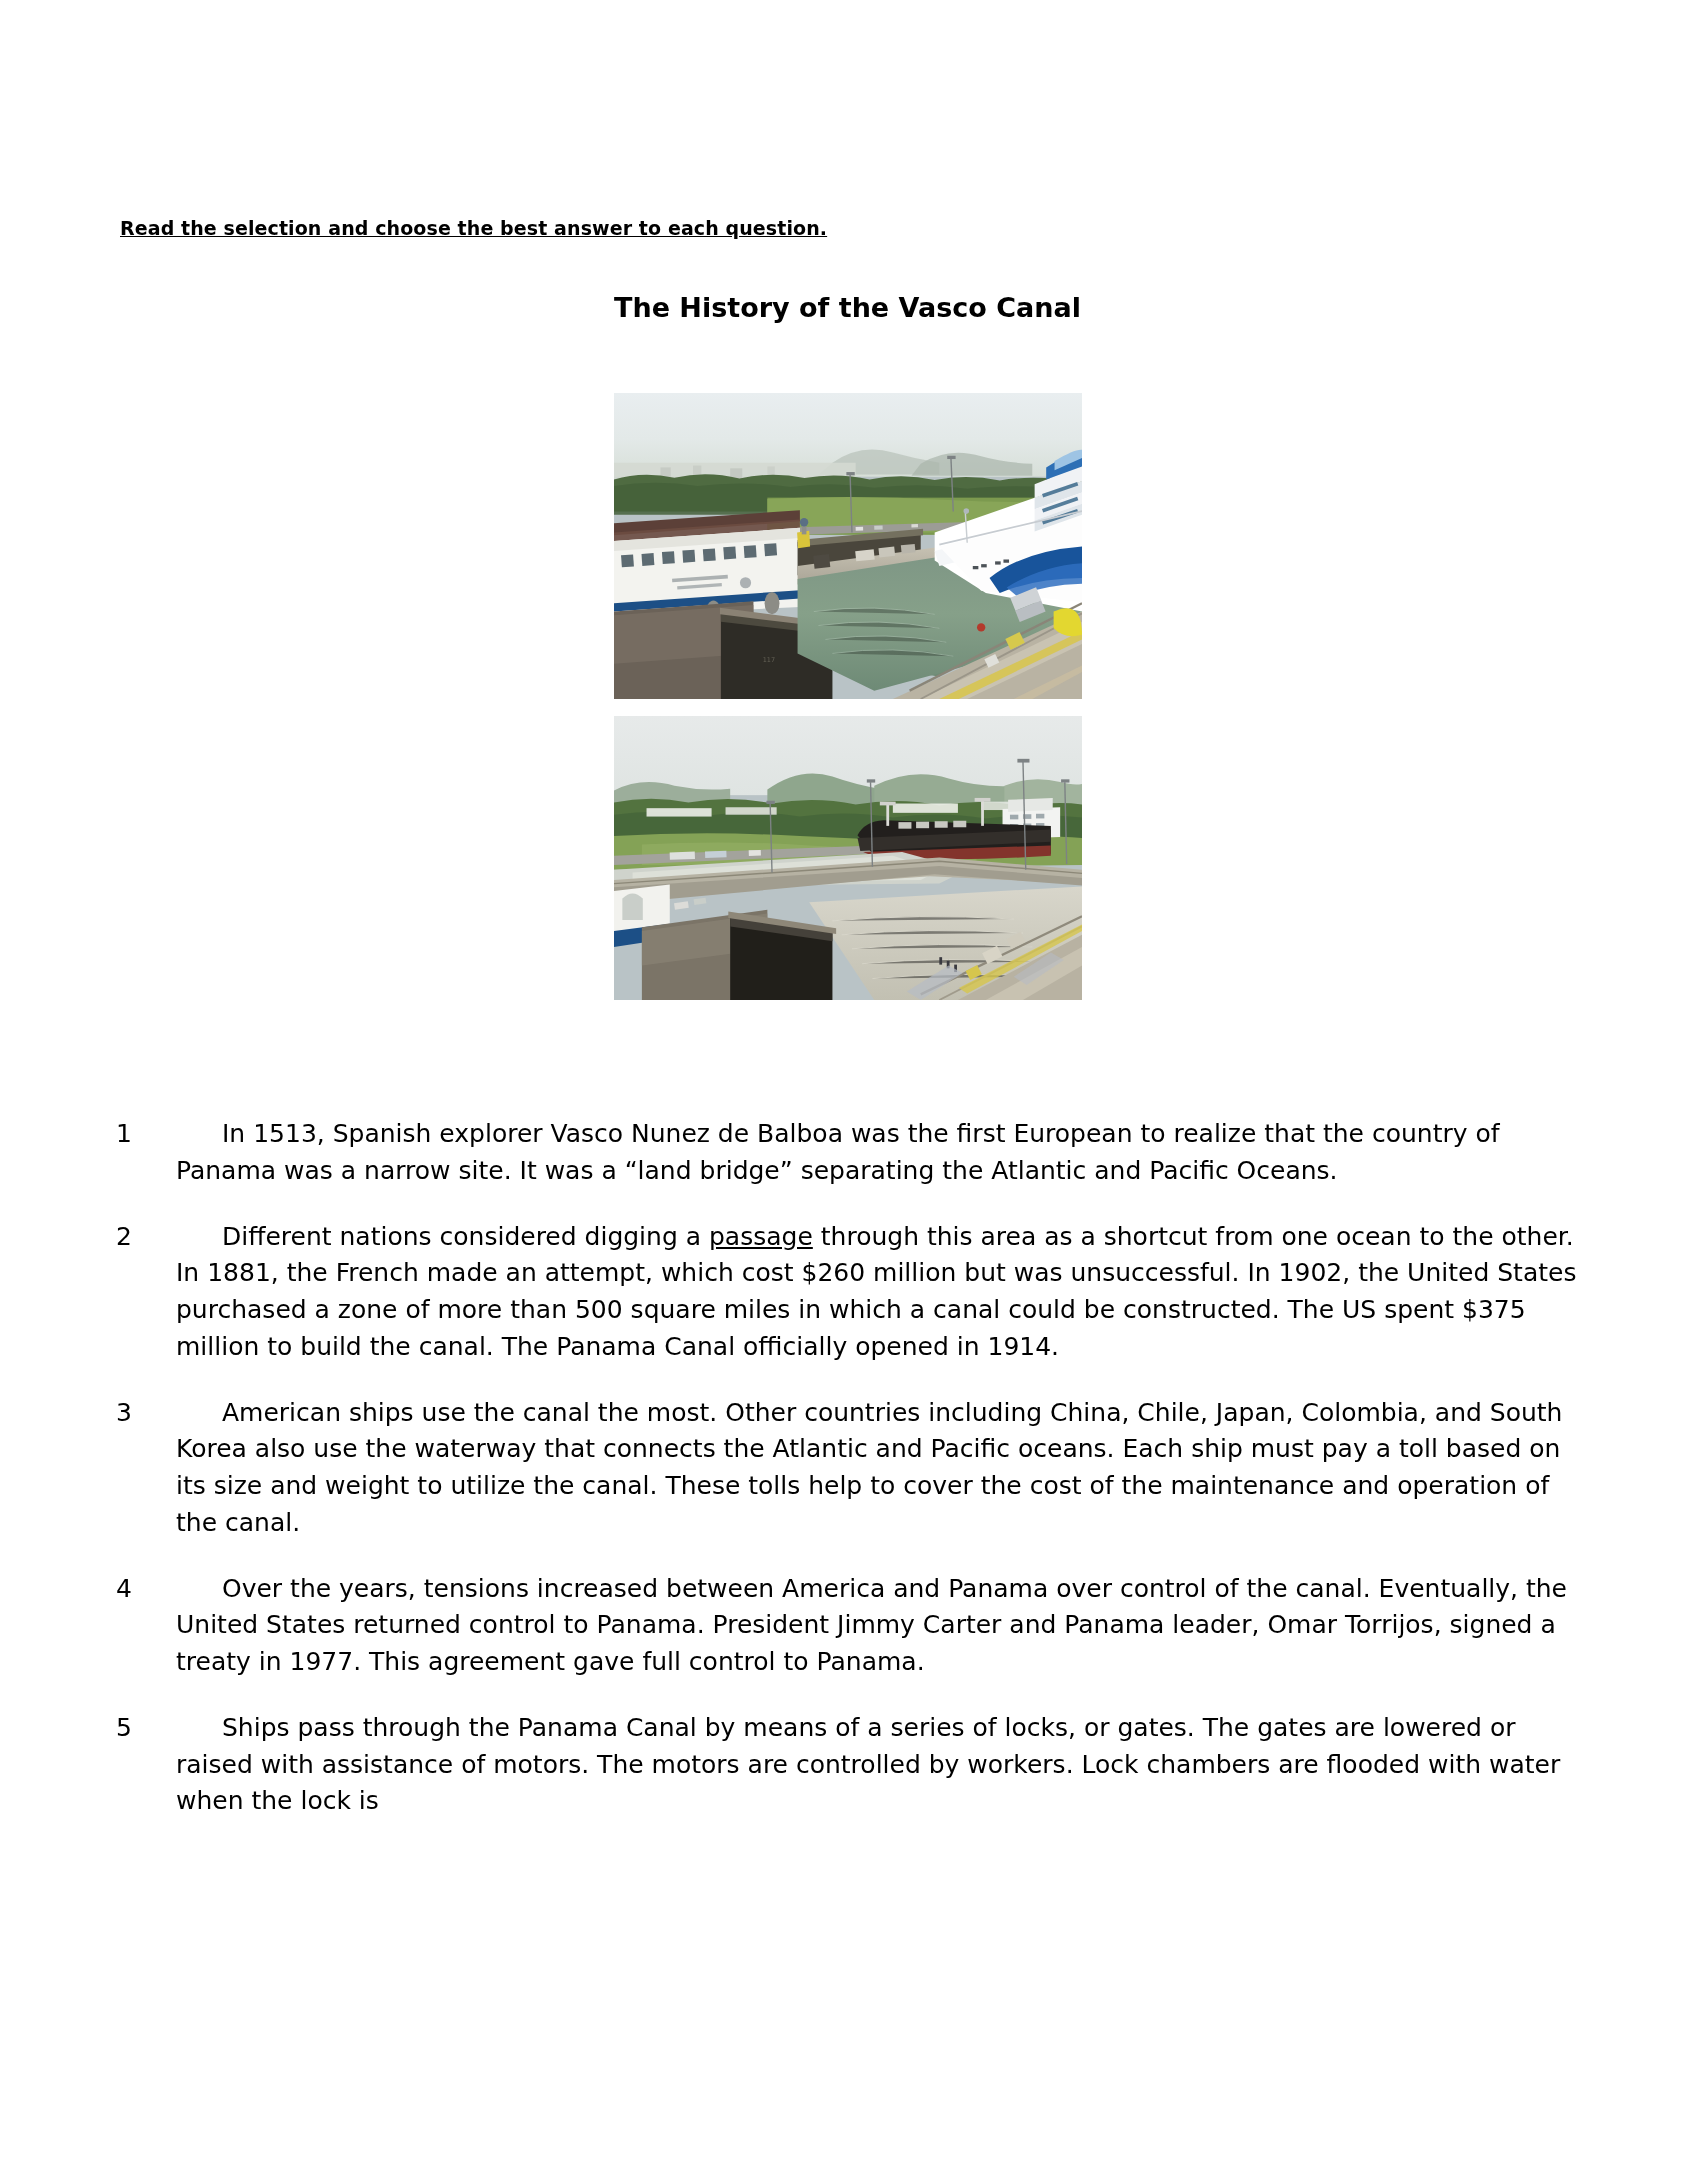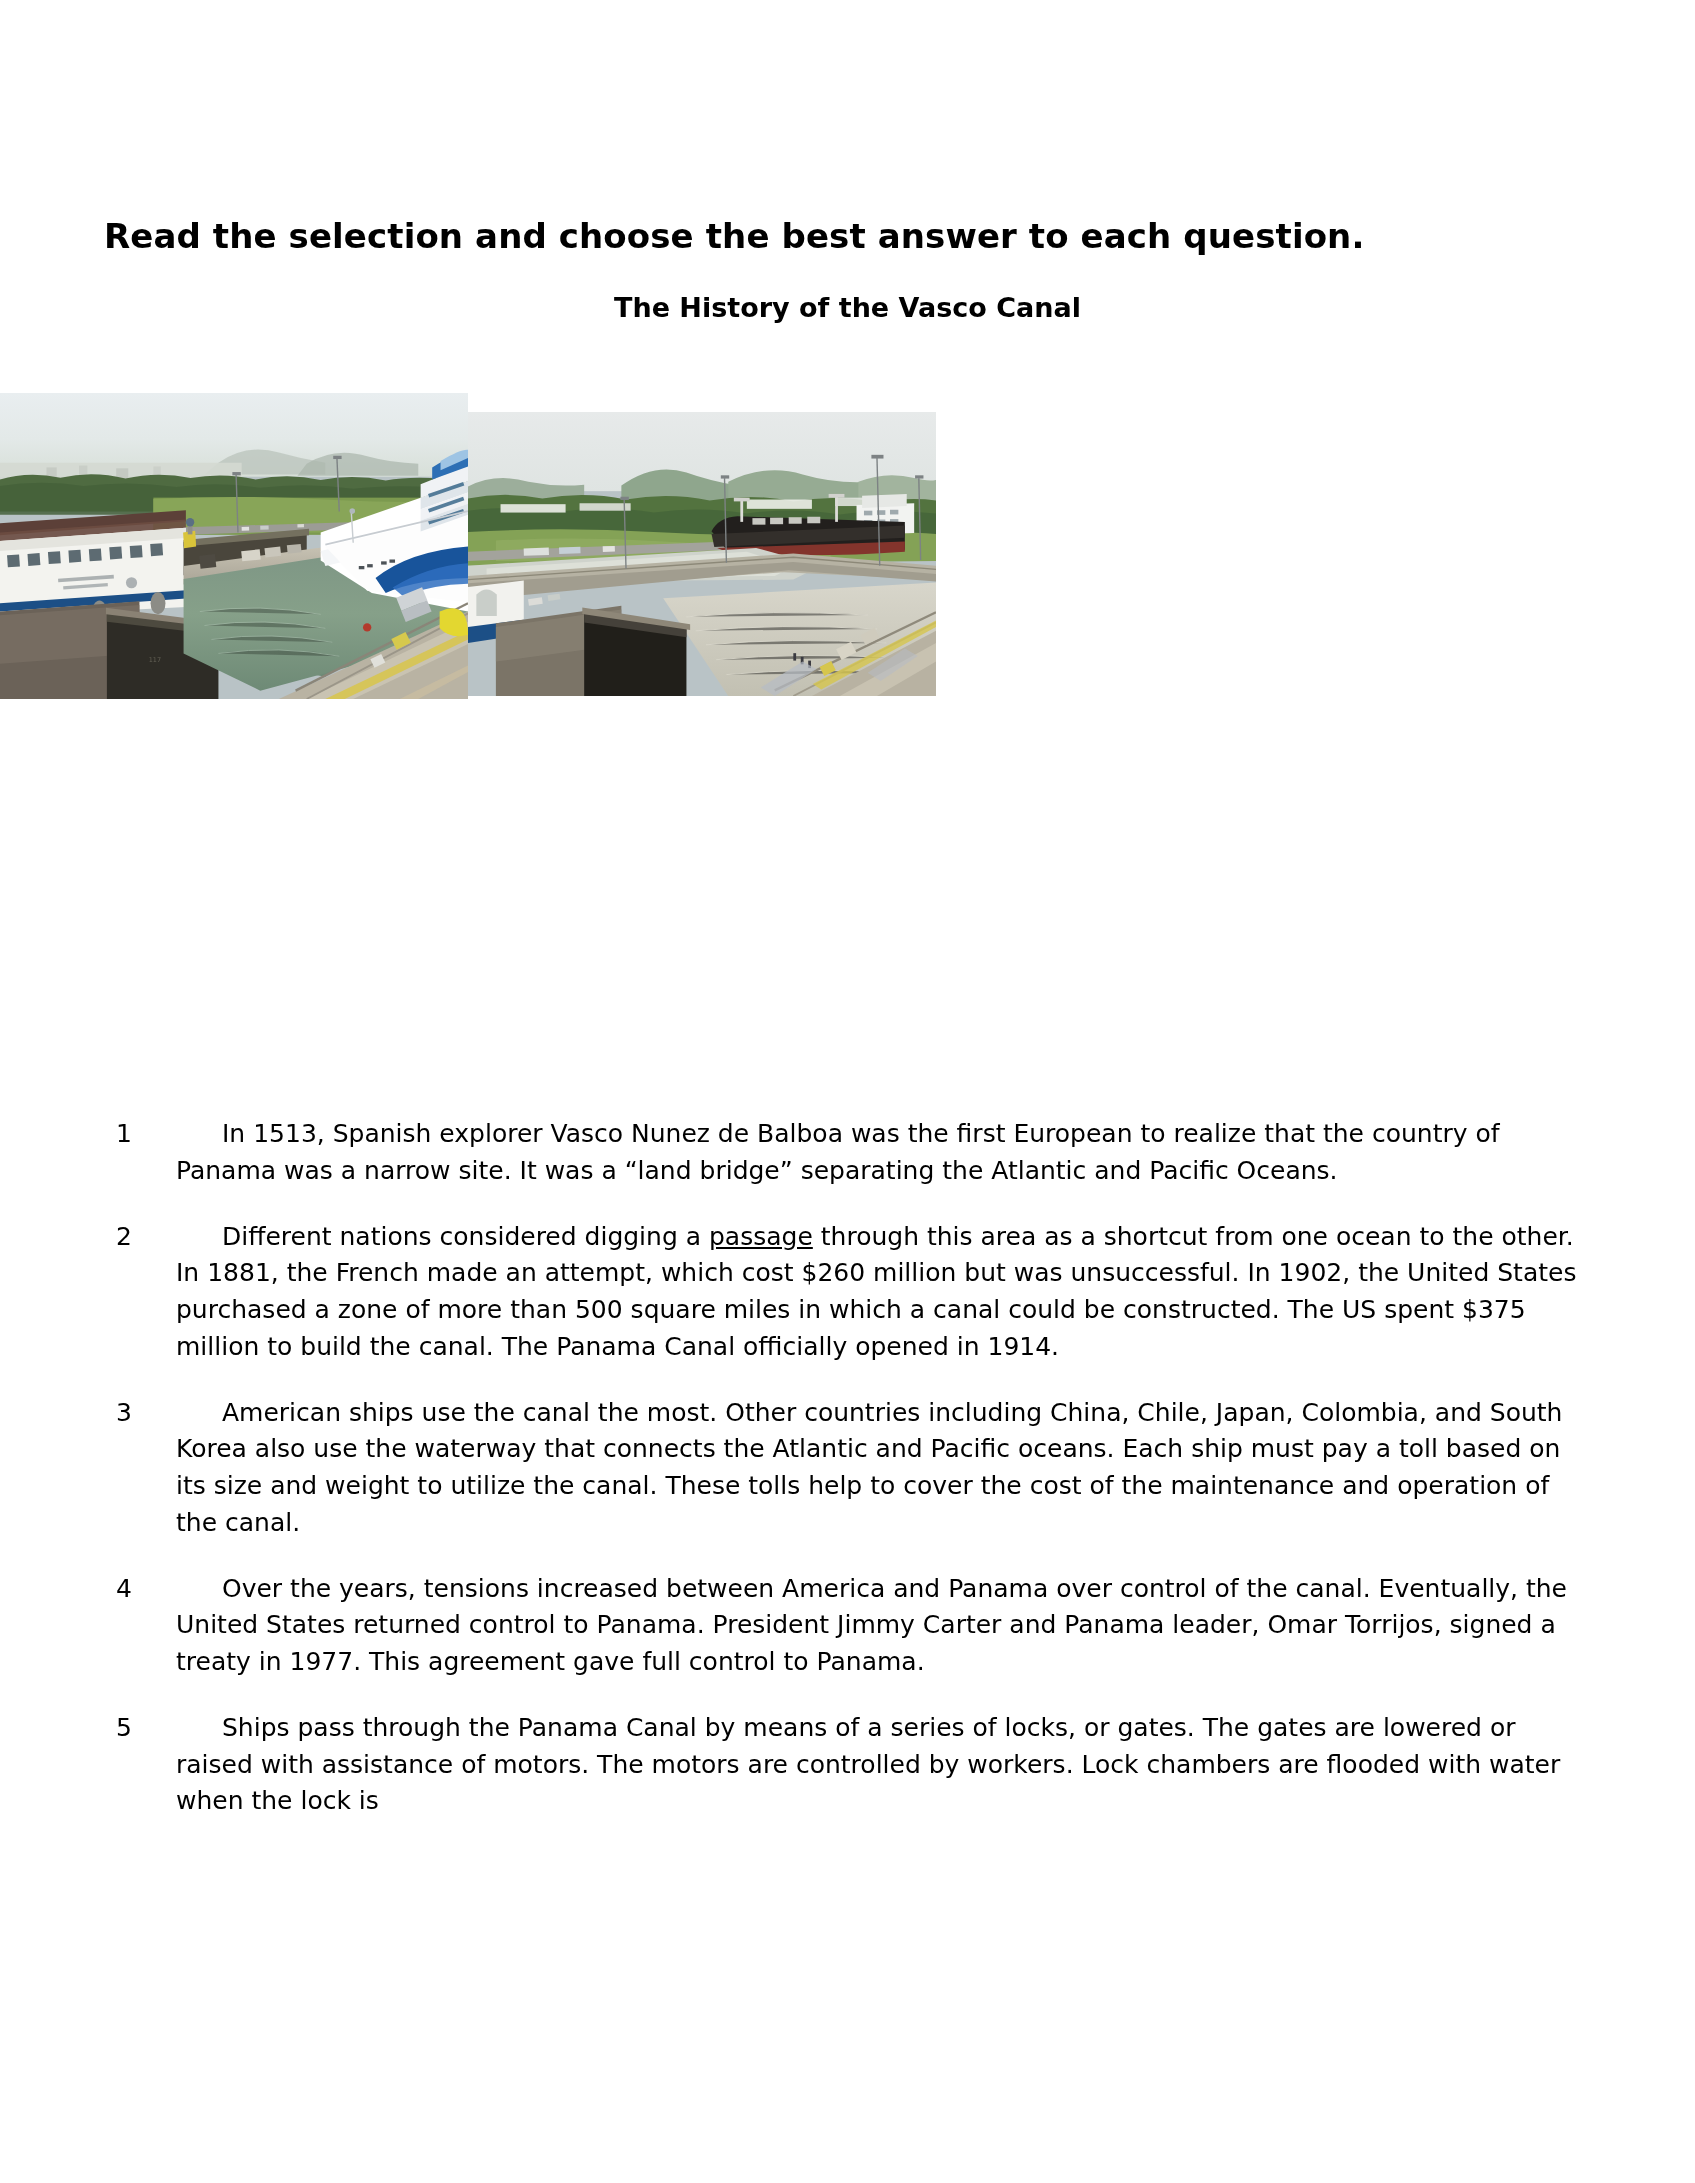--- a/index.html
+++ b/index.html
@@ -20,48 +20,49 @@
     width: 1695px;
     height: 2183px;
     background: #ffffff;
     box-sizing: border-box;
     padding: 0 116px;
   }
 
   
   .instruction {
     position: absolute;
-    left: 104px;
+    left: 120px;
     top: 218px;
-    font-size: 34px;
+    font-size: 19px;
     font-weight: bold;
     letter-spacing: 0.1px;
     line-height: 1.1;
     white-space: nowrap;
+    text-decoration: underline;
   }
 
   .article-title {
     position: absolute;
     left: 0;
     right: 0;
     top: 293px;
     text-align: center;
     font-size: 27px;
     font-weight: bold;
     line-height: 1.1;
   }
 
   
   .figure-stack {
     position: absolute;
     left: 0;
     right: 0;
     top: 393px;
     display: flex;
-    flex-direction: row;
+    flex-direction: column;
     align-items: center;
   }
   .photo {
     position: relative;
     overflow: hidden;
     background: #b9c3c6;
   }
   .photo-1 { width: 468px; height: 306px; margin-bottom: 16.7px; }
   .photo-2 { width: 468px; height: 284px; }
 

